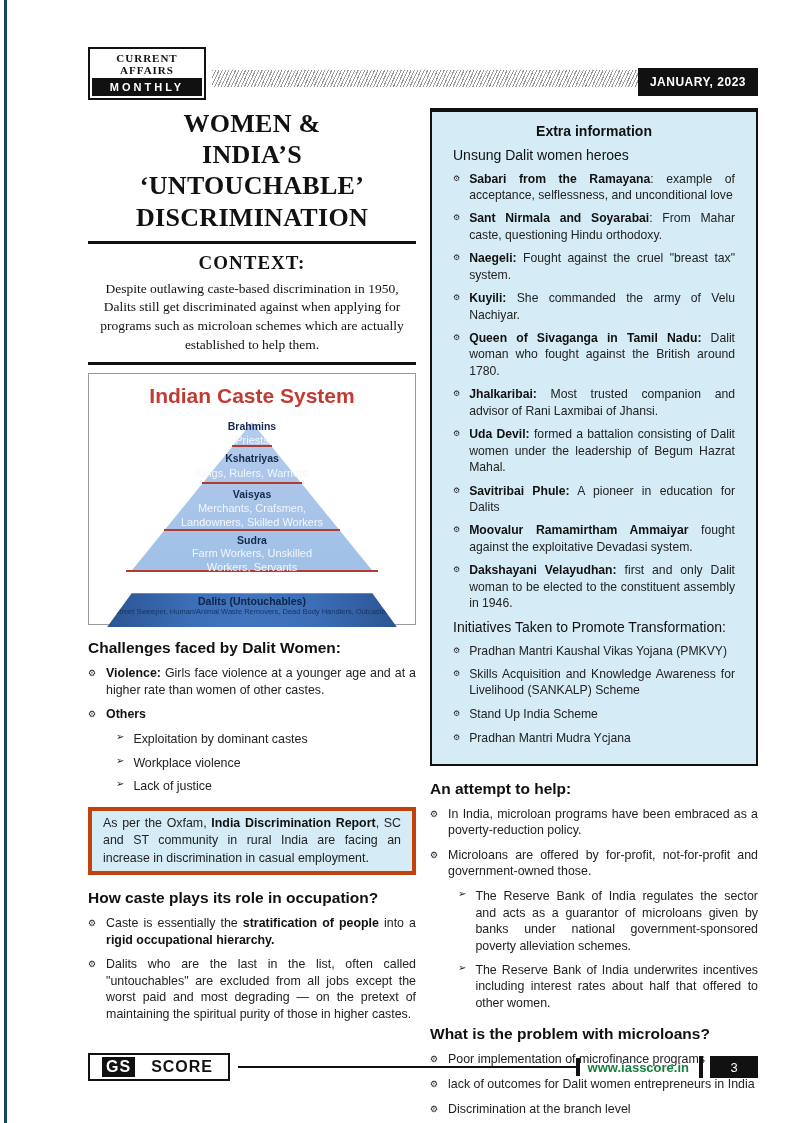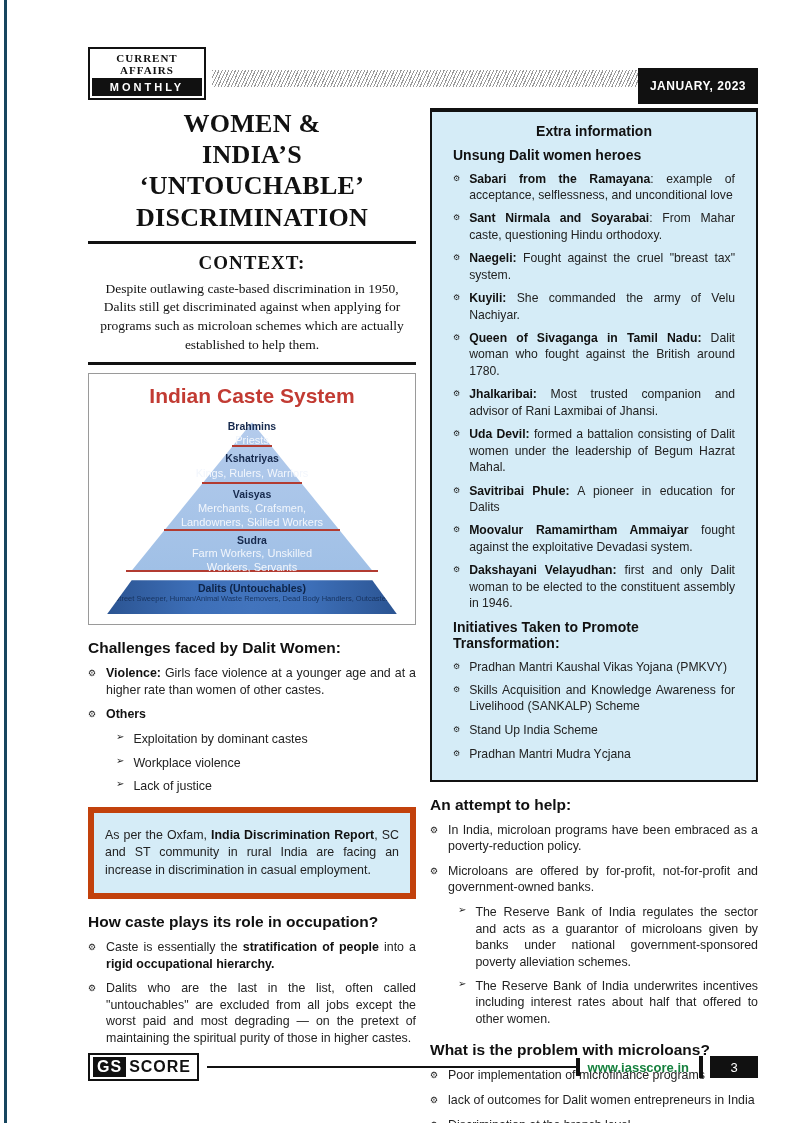--- a/index.html
+++ b/index.html
@@ -9,21 +9,21 @@
     font-family:"Liberation Sans", sans-serif; color:#1c1c1c; overflow:hidden;
   }
   .edge-bar { position:absolute; left:4px; top:0; width:3px; height:100%; background:#17465f; }
 
   
   .logo-box { position:absolute; left:88px; top:47px; width:118px; border:2px solid #111; padding:2px; background:#fff; }
   .logo-line1 { font-family:"Liberation Serif", serif; font-weight:bold; font-size:11px; letter-spacing:1px; text-align:center; padding:1px 0 2px; color:#111; }
   .logo-line2 { background:#111; color:#fff; font-weight:bold; font-size:11px; letter-spacing:3px; text-align:center; padding:3px 0; }
   .hatch-strip { position:absolute; left:212px; top:70px; width:546px; height:17px;
     background:repeating-linear-gradient(115deg,#9a9a9a 0px,#9a9a9a 1px,#ffffff 1px,#ffffff 3px); }
-  .issue-badge { position:absolute; right:0px; top:-2px; height:36px; background:#111; color:#fff;
+  .issue-badge { position:absolute; right:0px; top:-2px; height:28px; background:#111; color:#fff;
     font-weight:bold; font-size:12px; letter-spacing:0.5px; padding:0 12px; display:flex; align-items:center;margin-left:24px; }
 
   
   .col-left  { position:absolute; left:88px;  top:108px; width:328px; }
   .col-right { position:absolute; left:430px; top:108px; width:328px; }
 
   
   .page-title { font-family:"Liberation Serif", serif; font-weight:bold; font-size:26px; line-height:1.2; text-align:center; color:#111; letter-spacing:0.3px; }
   .rule { height:3px; background:#111; margin:8px 0; }
   .context-h { font-family:"Liberation Serif", serif; font-weight:bold; font-size:19px; text-align:center; letter-spacing:1px; margin:4px 0 6px; color:#111; }
@@ -37,52 +37,52 @@
     clip-path:polygon(50% 0,100% 100%,0 100%);
     background:linear-gradient(180deg,#b4cbec 0%,#a0c0e6 100%); }
   .rl { position:absolute; height:2px; background:#b23b31; left:50%; transform:translateX(-50%); }
   .rl1 { top:31px; width:40px; }
   .rl2 { top:68px; width:100px; }
   .rl3 { top:115px; width:176px; }
   .rlbase { top:156px; width:252px; height:2px; }
   .plabel { position:absolute; width:100%; text-align:center; }
   .pname { font-weight:bold; font-size:10.5px; color:#16294d; }
   .pdesc { font-size:11px; color:#f2f6fc; line-height:1.25; }
-  .dalit { position:absolute; top:166px; left:-15px; width:290px; height:34px;
+  .dalit { position:absolute; top:179px; left:-15px; width:290px; height:34px;
     clip-path:polygon(8.5% 0,91.5% 0,100% 100%,0 100%);
     background:linear-gradient(90deg,#2b5492 0%,#3d6fb8 30%,#4274bd 50%,#3d6fb8 70%,#2b5492 100%);
     text-align:center; padding-top:2px; }
   .dname { font-weight:bold; font-size:10.5px; color:#0d2347; }
   .ddesc { font-size:7.5px; color:#17335f; line-height:1.25; }
 
   
   .sec-h { font-weight:bold; font-size:15.5px; color:#111; margin:14px 0 8px; }
   .body-p { font-size:12.4px; line-height:1.34; text-align:justify; color:#222; margin:6px 0; }
   .b { font-weight:bold; color:#111; }
   .bullet { display:flex; gap:10px; margin:8px 0; }
   .bullet .g { font-family:"DejaVu Sans", sans-serif; font-size:9px; line-height:1; margin-top:4px; color:#222; flex:0 0 auto; }
   .bullet .txt { flex:1; font-size:12.4px; line-height:1.34; text-align:justify; color:#222; }
   .sub-bullet { display:flex; gap:9px; margin:7px 0 7px 28px; }
   .sub-bullet .a { font-family:"DejaVu Sans", sans-serif; font-size:10px; line-height:1.2; color:#222; flex:0 0 auto; }
   .sub-bullet .txt { flex:1; font-size:12.4px; line-height:1.34; text-align:justify; color:#222; }
 
-  .hl-box { background:#d5ecf7; border:6px solid #c2410c; padding:14px 11px; margin:12px 0 4px;
+  .hl-box { background:#d5ecf7; border:4px solid #c2410c; padding:4px 11px; margin:12px 0 4px;
     font-size:12.4px; line-height:1.4; text-align:justify; color:#222; }
 
   
   .extra-box { background:#d5ecf7; border:2px solid #111; border-top-width:4px; padding:9px 21px 10px; }
   .extra-title { text-align:center; font-weight:bold; font-size:14px; color:#111; margin:2px 0 8px; }
-  .extra-subh { font-weight:bold; font-size:14px; color:#111; margin:8px 0 4px; }
+  .extra-subh { font-weight:normal; font-size:14px; color:#111; margin:8px 0 4px; }
   .hero { display:flex; gap:9px; margin:7.5px 0; }
   .hero .g { font-family:"DejaVu Sans", sans-serif; font-size:8px; line-height:1; margin-top:4px; color:#222; flex:0 0 auto; }
   .hero .txt { flex:1; font-size:12.2px; line-height:1.33; text-align:justify; color:#222; }
 
   
   .footer { position:absolute; left:88px; top:1050px; width:670px; height:34px; display:flex; align-items:center; }
-  .gslogo { border:2px solid #111; padding:2px 3px; display:flex; align-items:center; background:#fff; flex:0 0 auto; }
+  .gslogo { border:2px solid #111; padding:2px 12px; display:flex; align-items:center; background:#fff; flex:0 0 auto;gap:13px; }
   .gs { background:#111; color:#fff; font-weight:bold; font-size:16px; padding:1px 4px; letter-spacing:1px; }
   .score { font-weight:bold; font-size:16px; letter-spacing:1px; padding:0 3px; color:#111; }
   .fline { flex:1; height:2px; background:#111; margin:0 0 0 8px; }
   .vbar { width:4px; height:18px; background:#111; margin:0 8px 0 0; flex:0 0 auto; }
   .site { font-weight:bold; font-size:13px; color:#15803d; flex:0 0 auto; }
   .vbar2 { width:4px; height:22px; background:#111; margin:0 7px 0 10px; flex:0 0 auto; }
   .pagebox { background:#111; color:#fff; width:48px; height:22px; display:flex; align-items:center; justify-content:center; font-size:13px; flex:0 0 auto; }
 </style>
 </head>
 <body>
@@ -238,21 +238,21 @@
       </div>
     </div>
 
     <div class="sec-h">An attempt to help:</div>
     <div class="bullet">
       <span class="g">⚙</span>
       <p class="txt">In India, microloan programs have been embraced as a poverty-reduction policy.</p>
     </div>
     <div class="bullet">
       <span class="g">⚙</span>
-      <p class="txt">Microloans are offered by for-profit, not-for-profit and government-owned banks.</p>
+      <p class="txt">Microloans are offered by for-profit, not-for-profit and government-owned those.</p>
     </div>
     <div class="sub-bullet">
       <span class="a">➢</span>
       <p class="txt">The Reserve Bank of India regulates the sector and acts as a guarantor of microloans given by banks under national government-sponsored poverty alleviation schemes.</p>
     </div>
     <div class="sub-bullet">
       <span class="a">➢</span>
       <p class="txt">The Reserve Bank of India underwrites incentives including interest rates about half that offered to other women.</p>
     </div>
 

